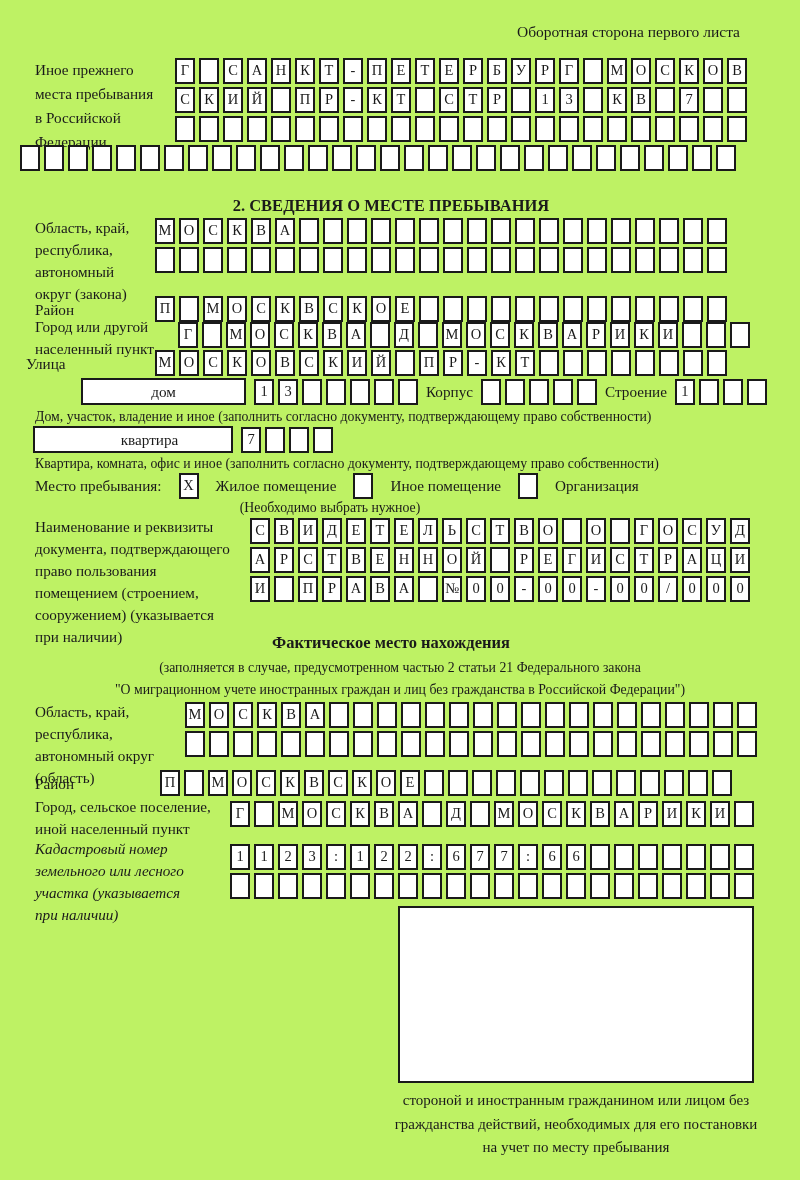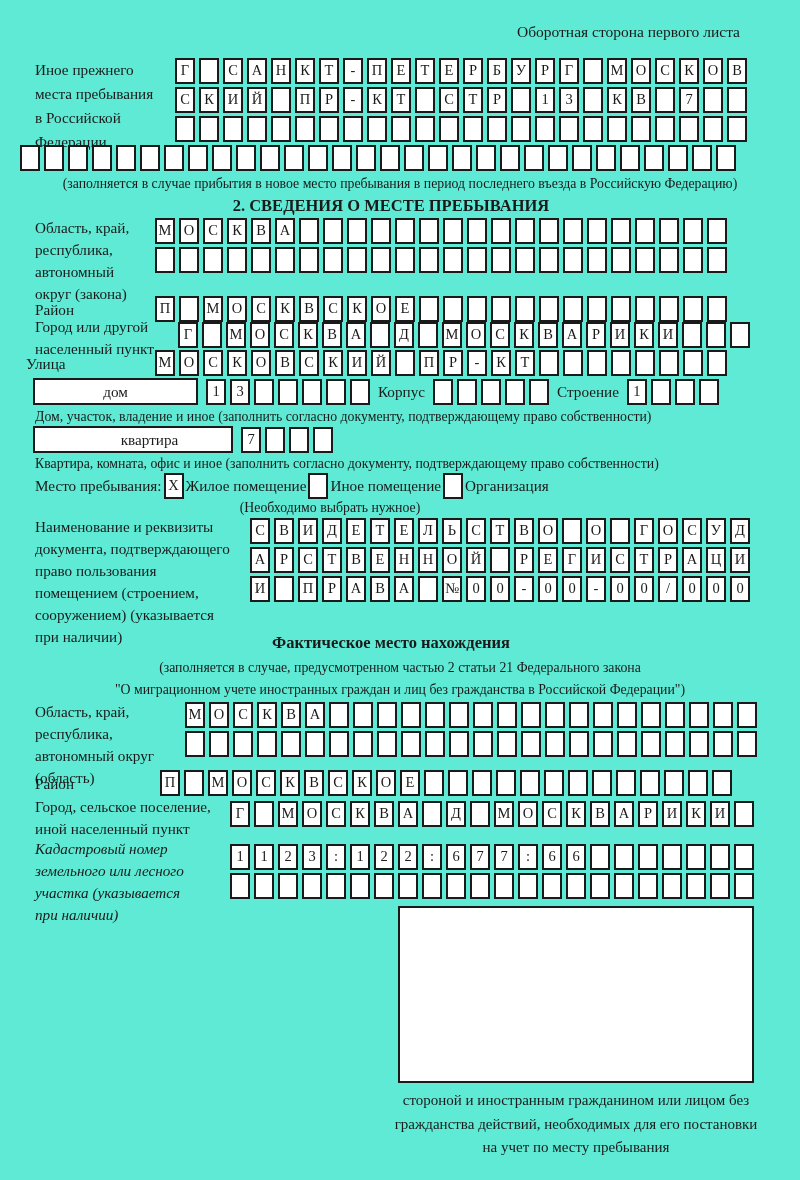--- a/index.html
+++ b/index.html
@@ -1,17 +1,17 @@
 <!DOCTYPE html>
 <html><head>
 <meta charset="utf-8">
 <style>
   html,body{margin:0;padding:0;background:#ffffff;}
   .page{
-    position:relative;width:800px;height:1180px;background:#5eead4;
+    position:relative;width:800px;height:1180px;background:#bef264;
     font-family:"Liberation Serif","DejaVu Serif",serif;color:#1a1a1a;
     overflow:hidden;
   }
   .abs{position:absolute;}
   .header-note{font-size:15.5px;white-space:nowrap;}
   .lbl{font-size:15.2px;line-height:24px;white-space:nowrap;}
   .lbl.tight{line-height:22px;}
   .boxrow{display:flex;gap:4px;}
   .cell{
     flex:none;display:inline-block;width:20px;height:26px;
@@ -21,21 +21,21 @@
   }
   .caption{font-size:13.8px;white-space:nowrap;}
   .caption.center{text-align:center;width:800px;left:0;}
   .sec-title{font-size:16.5px;font-weight:bold;text-align:center;width:782px;left:0;white-space:nowrap;}
   .hrow{display:flex;align-items:center;gap:8px;}
   .labelbox{
     flex:none;height:27px;border:2px solid #1a1a1a;box-sizing:border-box;
     display:flex;align-items:center;justify-content:center;font-size:15.2px;background:#fff;
   }
   .inline-label{flex:none;font-size:15.2px;white-space:nowrap;}
-  .stay-row{display:flex;align-items:center;gap:2px;font-size:15.2px;white-space:nowrap;justify-content:space-between;}
+  .stay-row{display:flex;align-items:center;gap:17px;font-size:15.2px;white-space:nowrap;justify-content:space-between;}
   .stamp-box{border:2px solid #1a1a1a;box-sizing:border-box;background:#fff;}
   .stamp-caption{font-size:15px;line-height:23.5px;text-align:center;}
 </style>
 </head>
 <body>
 
 <div class="page">
 
   <div class="abs header-note" style="top:23px;right:60px;">Оборотная сторона первого листа</div>
 
@@ -148,21 +148,20 @@
       <span class="cell"></span>
       <span class="cell"></span>
       <span class="cell"></span>
       <span class="cell"></span>
       <span class="cell"></span>
       <span class="cell"></span>
       <span class="cell"></span>
       <span class="cell"></span>
       <span class="cell"></span>
     </div>
-  <div class="abs caption center" style="top:176px;">(заполняется в случае прибытия в новое место пребывания в период последнего въезда в Российскую Федерацию)</div>
 
   <div class="abs sec-title" style="top:196px;">2. СВЕДЕНИЯ О МЕСТЕ ПРЕБЫВАНИЯ</div>
 
   <div class="abs lbl tight" style="left:35px;top:217px;">
     <div>Область, край,</div>
     <div>республика,</div>
     <div>автономный</div>
     <div>округ (закона)</div>
   </div>
   <div class="abs boxrow" style="left:155px;top:218px;">
@@ -299,21 +298,21 @@
       <span class="cell"></span>
       <span class="cell"></span>
       <span class="cell"></span>
       <span class="cell"></span>
       <span class="cell"></span>
       <span class="cell"></span>
       <span class="cell"></span>
     </div>
 
   <div class="abs hrow" style="left:33px;top:378px;">
-    <div class="labelbox" style="width:165px;">дом</div>
+    <div class="labelbox" style="width:165px;margin-left:48px;">дом</div>
     <div class="boxrow">
         <span class="cell">1</span>
         <span class="cell">3</span>
         <span class="cell"></span>
         <span class="cell"></span>
         <span class="cell"></span>
         <span class="cell"></span>
         <span class="cell"></span>
       </div>
     <span class="inline-label">Корпус</span>

